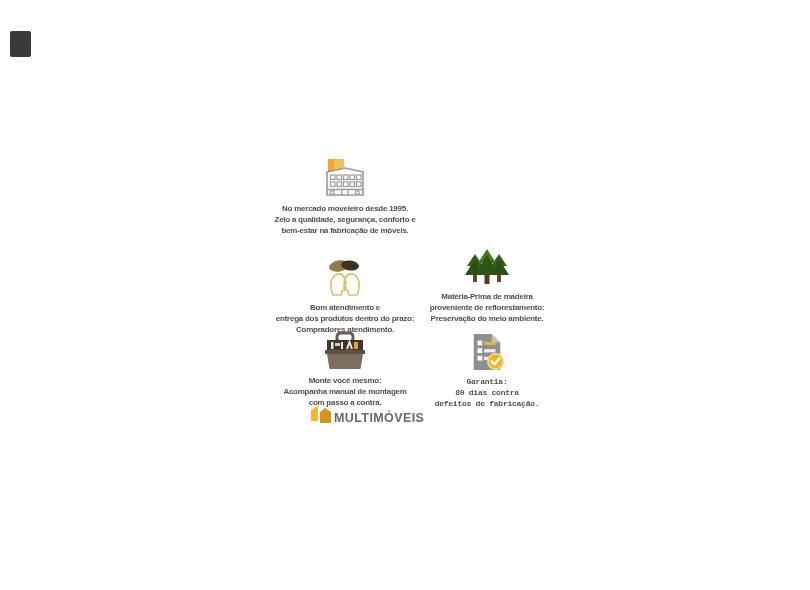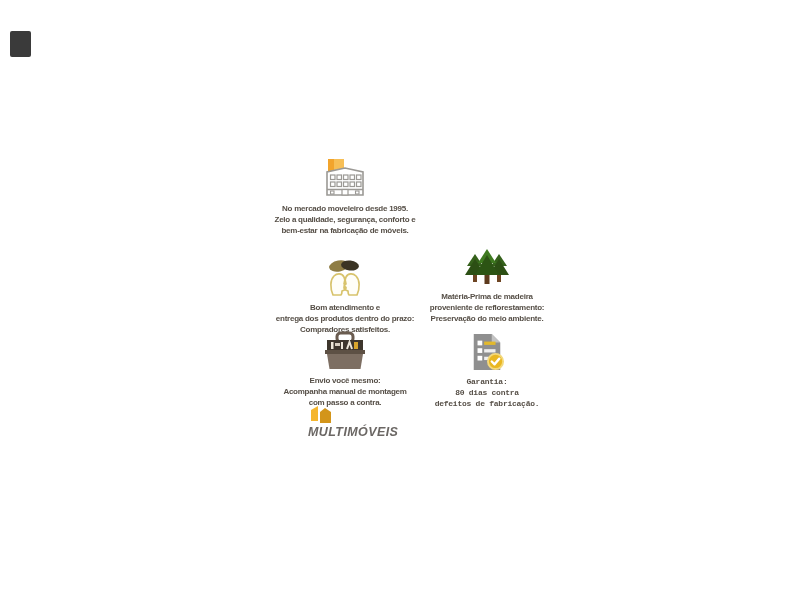--- a/index.html
+++ b/index.html
@@ -47,23 +47,22 @@
   #cell-2 { left: 253px; top: 256px; }
   #cell-3 { left: 395px; top: 245px; align-items: center; }
   #cell-4 { left: 253px; top: 329px; }
   #cell-5 { left: 395px; top: 330px; font-family: Liberation Mono, monospace; }
   .icon-truck svg { filter: drop-shadow(0 0 1.5px #eed98f); }
   .brand {
     position: absolute;
     left: 308px; top: 404px;
     width: 200px;
     display: flex;
-    flex-direction: column;
-    align-items: flex-start;
-    font-style: italic;
+    flex-direction: row;
+    align-items: flex-end;
   }
   .brand-mark { height: 20px; margin-bottom: 1px; }
   .brand-name {
     font-size: 12.5px;
     font-weight: 600;
     color: #6b6764;
     letter-spacing: 0.4px;
   }
 </style>
 </head>
@@ -109,21 +108,21 @@
         <ellipse cx="16" cy="8" rx="10" ry="5.5" fill="#8f7d45" transform="rotate(-10 16 8)"></ellipse>
         <ellipse cx="27" cy="7.5" rx="9" ry="5" fill="#3b3424" transform="rotate(6 27 7.5)"></ellipse>
         <g fill="#fffef8" stroke="#d8c36c" stroke-width="1.7" stroke-linejoin="round">
           <path d="M10 37 C7 30 7 22 11 18 C14 15 19 15 21 19 C22.5 21.5 22 24 21 26 L23 28 L21 29.5 L21.5 32 L19 33 C19 34.5 19 36 18 37 Z"></path>
           <path d="M34 37 C37 30 37 22 33 18 C30 15 25 15 23 19 C21.5 21.5 22 24 23 26 L21 28 L23 29.5 L22.5 32 L25 33 C25 34.5 25 36 26 37 Z"></path>
         </g>
       </svg>
     </div>
     <div class="line">Bom atendimento e</div>
     <div class="line">entrega dos produtos dentro do prazo:</div>
-    <div class="line">Compradores satisfeitos.</div>
+    <div class="line">Compradores atendimento.</div>
   </div>
 
   <div class="cell" id="cell-3">
     <div class="icon-wrap">
       <svg width="48" height="40" viewBox="0 0 48 40">
         <rect x="10" y="27" width="4" height="8" fill="#6e4523"></rect>
         <polygon points="12,7 20,19 4,19" fill="#35611b"></polygon>
         <polygon points="12,12 22,28 2,28" fill="#2c4f14"></polygon>
         <rect x="34" y="27" width="4" height="8" fill="#6e4523"></rect>
         <polygon points="36,7 44,19 28,19" fill="#35611b"></polygon>
@@ -145,21 +144,21 @@
         <rect x="5" y="9" width="36" height="11" fill="#3e362d"></rect>
         <rect x="9" y="11" width="2.5" height="7" fill="#ece5d8"></rect>
         <rect x="13" y="12" width="5" height="3" fill="#d9d0c2"></rect>
         <path d="M20 11 v7" stroke="#ece5d8" stroke-width="2"></path>
         <path d="M25 18 l2.5 -7 2.5 7" fill="none" stroke="#ece5d8" stroke-width="2"></path>
         <rect x="32" y="11" width="4" height="7" fill="#d9a52c"></rect>
         <rect x="3" y="19" width="40" height="4" fill="#5d5044"></rect>
         <polygon points="5,23 41,23 38.5,38 7.5,38" fill="#7d6e62"></polygon>
       </svg>
     </div>
-    <div class="line">Envio você mesmo:</div>
+    <div class="line">Monte você mesmo:</div>
     <div class="line">Acompanha manual de montagem</div>
     <div class="line">com passo a contra.</div>
   </div>
 
   <div class="cell" id="cell-5">
     <div class="icon-wrap">
       <svg width="36" height="40" viewBox="0 0 38 42">
         <path d="M5 2 H24 L33 11 V40 H5 Z" fill="#8f8f8f"></path>
         <path d="M24 2 L24 11 H33 Z" fill="#c2c2c2"></path>
         <rect x="9" y="9" width="5" height="5" fill="#ffffff"></rect>

